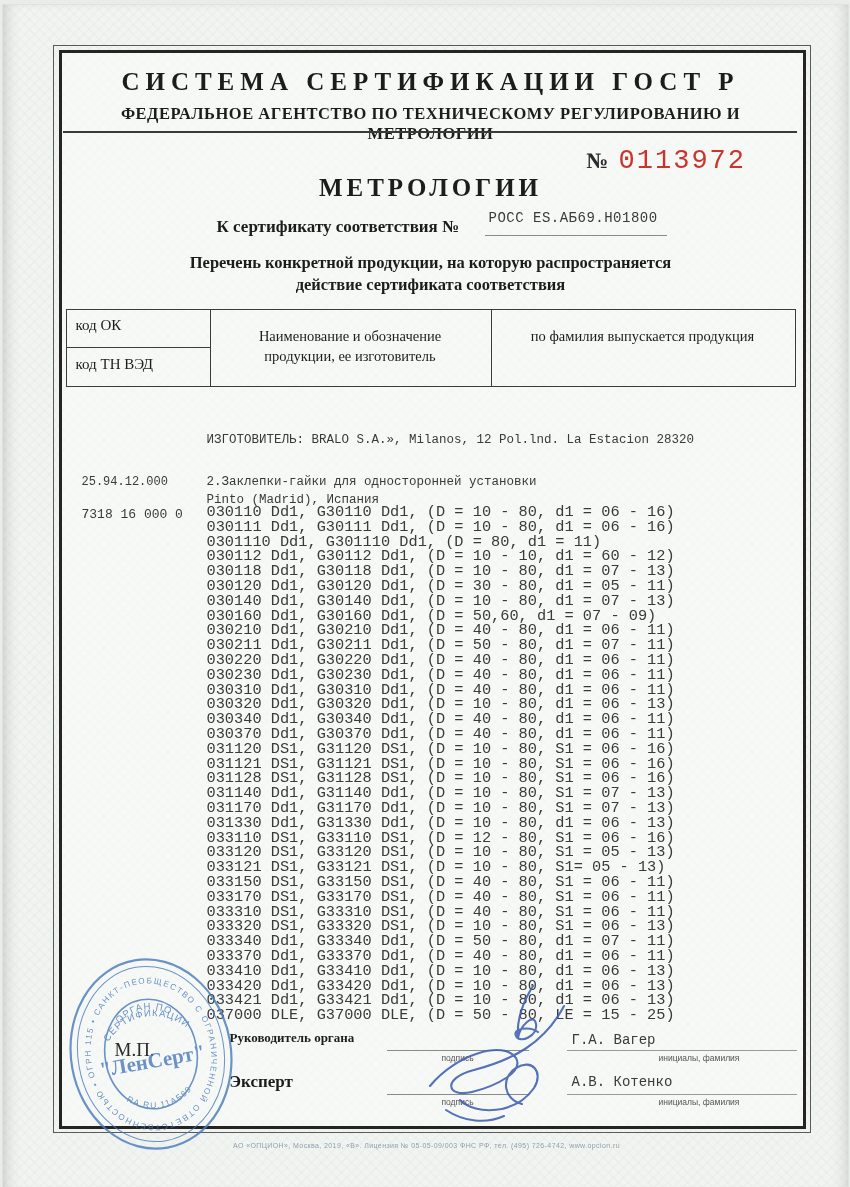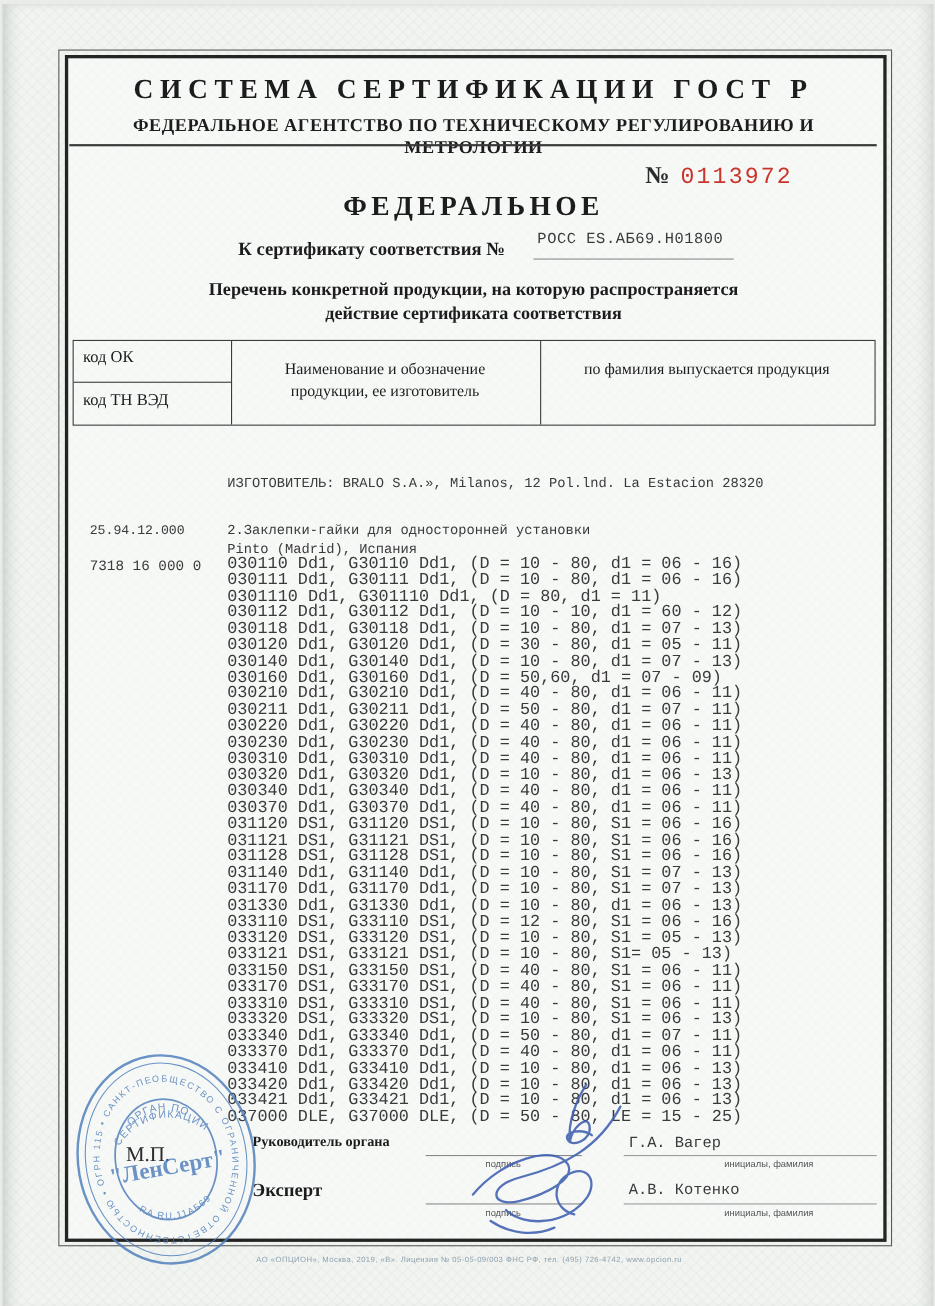--- a/index.html
+++ b/index.html
@@ -13,21 +13,21 @@
     font-family:"Liberation Serif", serif;color:#1c1c1c;
   }
   .abs{position:absolute;}
   .frame-outer{left:51px;top:41px;width:756px;height:1086px;border:1px solid #5a5a5a;}
   .frame-inner{left:57px;top:46px;width:741px;height:1073px;border:3px solid #242424;background:rgba(255,255,255,.45);}
   .header-line1{left:60px;top:64px;width:738px;text-align:center;font-size:25px;font-weight:bold;letter-spacing:6px;}
   .header-line2{left:60px;top:100px;width:738px;text-align:center;font-size:16.5px;font-weight:bold;letter-spacing:.5px;}
   .header-divider{left:61px;top:127px;width:734px;border-top:2px solid #3a3a3a;height:0;}
   .doc-number{left:585px;top:142px;display:flex;align-items:baseline;gap:10px;}
   .doc-number .no{font-size:22px;font-weight:bold;color:#2b2b2b;}
-  .doc-number .digits{font-family:"Liberation Mono", monospace;font-size:21px;letter-spacing:2px;}
+  .doc-number .digits{font-family:"Liberation Mono", monospace;font-size:27px;letter-spacing:2px;}
   .doc-title{left:60px;top:170px;width:738px;text-align:center;font-size:25px;font-weight:bold;letter-spacing:4px;}
   .cert-label{left:215px;top:213px;font-size:17px;font-weight:bold;}
   .cert-number{left:487px;top:206px;font-family:"Liberation Mono", monospace;font-size:14px;letter-spacing:.5px;color:#3a3a3a;}
   .cert-underline{left:483px;top:231px;width:182px;border-bottom:1.5px solid #8a8a8a;height:0;}
   .subtitle1{left:60px;top:249px;width:738px;text-align:center;font-size:16.5px;font-weight:bold;}
   .subtitle2{left:60px;top:271px;width:738px;text-align:center;font-size:16.5px;font-weight:bold;}
   .table-box{left:64px;top:305px;width:728px;height:76px;border:1.5px solid #3c3c3c;}
   .tb-v1{left:143px;top:0;height:76px;border-left:1.5px solid #3c3c3c;}
   .tb-v2{left:424px;top:0;height:76px;border-left:1.5px solid #3c3c3c;}
   .tb-h1{left:0;top:37px;width:143px;border-top:1.5px solid #3c3c3c;height:0;}
@@ -70,21 +70,21 @@
 
   <div class="abs header-line1">СИСТЕМА СЕРТИФИКАЦИИ ГОСТ Р</div>
   <div class="abs header-line2">ФЕДЕРАЛЬНОЕ АГЕНТСТВО ПО ТЕХНИЧЕСКОМУ РЕГУЛИРОВАНИЮ И МЕТРОЛОГИИ</div>
   <div class="abs header-divider"></div>
 
   <div class="abs doc-number">
     <span class="no">№</span>
     <span class="digits" id="red-number" style="color: rgb(201, 52, 44);">0113972</span>
   </div>
 
-  <div class="abs doc-title">ФЕДЕРАЛЬНОЕ</div>
+  <div class="abs doc-title">МЕТРОЛОГИИ</div>
 
   <div class="abs cert-label">К сертификату соответствия №</div>
   <div class="abs cert-number mono">РОСС ES.АБ69.Н01800</div>
   <div class="abs cert-underline"></div>
 
   <div class="abs subtitle1">Перечень конкретной продукции, на которую распространяется</div>
   <div class="abs subtitle2">действие сертификата соответствия</div>
 
   <div class="abs table-box">
     <div class="abs tb-v1"></div>

